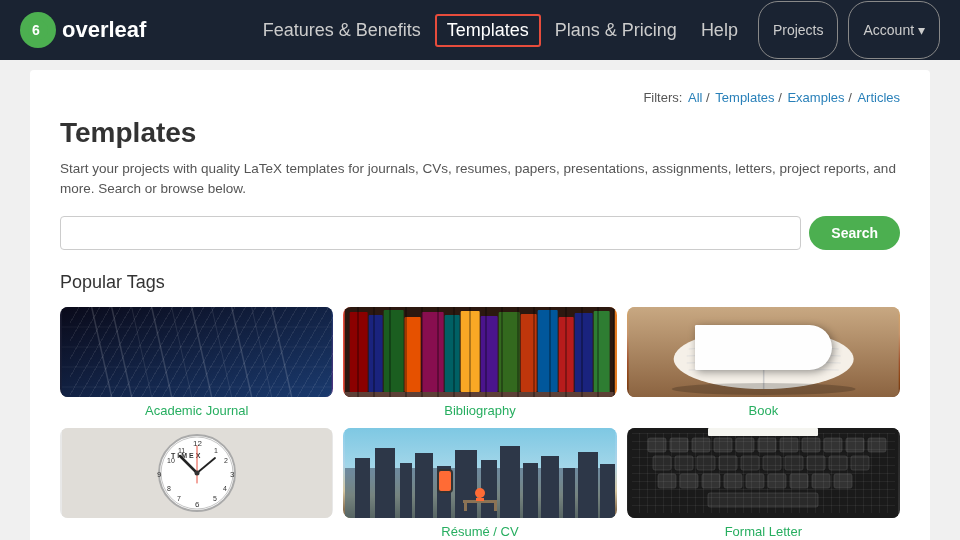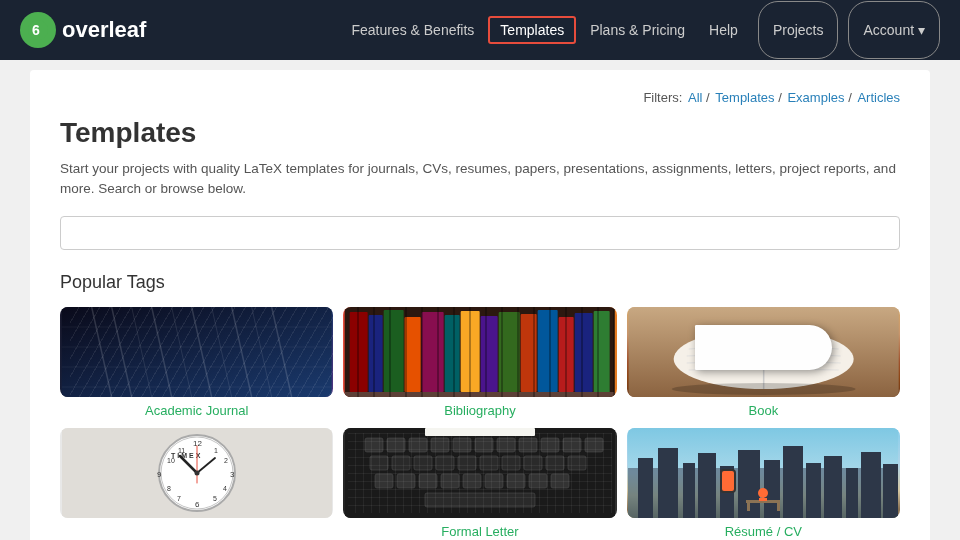--- a/index.html
+++ b/index.html
@@ -26,21 +26,21 @@
       margin-right: 6px;
       font-size: 20px; color: white; font-weight: bold;
     }
     .logo-text {
       color: white; font-size: 22px; font-weight: bold;
     }
     .navbar-links {
       display: flex; align-items: center; gap: 4px;
     }
     .nav-link {
-      color: #ccc; font-size: 14px; padding: 6px 10px; cursor: pointer; white-space: nowrap;
+      color: #ccc; font-size: 18px; padding: 6px 10px; cursor: pointer; white-space: nowrap;
       text-decoration: none;
     }
     .nav-link-active {
       color: white;
       border: 2px solid #e74c3c;
       border-radius: 3px;
       padding: 4px 10px;
     }
     .nav-btn {
       border: 1.5px solid #888; border-radius: 20px;
@@ -226,20 +226,21 @@
     <a>Examples</a>
     <span class="filter-sep"> / </span>
     <a>Articles</a>
   </div>
 
   <h1 class="page-title">Templates</h1>
   <p class="page-desc">Start your projects with quality LaTeX templates for journals, CVs, resumes, papers, presentations, assignments, letters, project reports, and more. Search or browse below.</p>
 
   <div class="search-row">
     <input class="search-input" type="text" placeholder="" style="">
+    <button class="search-btn">Search</button>
   </div>
 
   <h2 class="section-title">Popular Tags</h2>
 
   <div class="tags-grid">
 
     <div class="tag-card">
       <div class="tag-img img-academic">
         <svg width="100%" height="90" viewBox="0 0 270 90" xmlns="http://www.w3.org/2000/svg">
           <defs>
@@ -354,66 +355,20 @@
 
           <line x1="135" y1="45" x2="153" y2="30" stroke="#222" stroke-width="1.8" stroke-linecap="round"></line>
 
           <line x1="135" y1="55" x2="135" y2="18" stroke="#e74c3c" stroke-width="1" stroke-linecap="round"></line>
           <circle cx="135" cy="45" r="2.5" fill="#333"></circle>
         </svg>
       </div>
     </div>
 
     <div class="tag-card">
-      <div class="tag-img img-formal">
-        <svg width="270" height="90" viewBox="0 0 270 90" xmlns="http://www.w3.org/2000/svg">
-          <rect width="270" height="90" fill="#1a1a1a"></rect>
-
-          <rect x="20" y="10" width="18" height="14" fill="#333" rx="2" stroke="#555" stroke-width="0.5"></rect>
-          <rect x="42" y="10" width="18" height="14" fill="#333" rx="2" stroke="#555" stroke-width="0.5"></rect>
-          <rect x="64" y="10" width="18" height="14" fill="#333" rx="2" stroke="#555" stroke-width="0.5"></rect>
-          <rect x="86" y="10" width="18" height="14" fill="#333" rx="2" stroke="#555" stroke-width="0.5"></rect>
-          <rect x="108" y="10" width="18" height="14" fill="#333" rx="2" stroke="#555" stroke-width="0.5"></rect>
-          <rect x="130" y="10" width="18" height="14" fill="#333" rx="2" stroke="#555" stroke-width="0.5"></rect>
-          <rect x="152" y="10" width="18" height="14" fill="#333" rx="2" stroke="#555" stroke-width="0.5"></rect>
-          <rect x="174" y="10" width="18" height="14" fill="#333" rx="2" stroke="#555" stroke-width="0.5"></rect>
-          <rect x="196" y="10" width="18" height="14" fill="#333" rx="2" stroke="#555" stroke-width="0.5"></rect>
-          <rect x="218" y="10" width="18" height="14" fill="#333" rx="2" stroke="#555" stroke-width="0.5"></rect>
-          <rect x="240" y="10" width="18" height="14" fill="#333" rx="2" stroke="#555" stroke-width="0.5"></rect>
-
-          <rect x="25" y="28" width="18" height="14" fill="#2a2a2a" rx="2" stroke="#555" stroke-width="0.5"></rect>
-          <rect x="47" y="28" width="18" height="14" fill="#2a2a2a" rx="2" stroke="#555" stroke-width="0.5"></rect>
-          <rect x="69" y="28" width="18" height="14" fill="#2a2a2a" rx="2" stroke="#555" stroke-width="0.5"></rect>
-          <rect x="91" y="28" width="18" height="14" fill="#2a2a2a" rx="2" stroke="#555" stroke-width="0.5"></rect>
-          <rect x="113" y="28" width="18" height="14" fill="#2a2a2a" rx="2" stroke="#555" stroke-width="0.5"></rect>
-          <rect x="135" y="28" width="18" height="14" fill="#2a2a2a" rx="2" stroke="#555" stroke-width="0.5"></rect>
-          <rect x="157" y="28" width="18" height="14" fill="#2a2a2a" rx="2" stroke="#555" stroke-width="0.5"></rect>
-          <rect x="179" y="28" width="18" height="14" fill="#2a2a2a" rx="2" stroke="#555" stroke-width="0.5"></rect>
-          <rect x="201" y="28" width="18" height="14" fill="#2a2a2a" rx="2" stroke="#555" stroke-width="0.5"></rect>
-          <rect x="223" y="28" width="18" height="14" fill="#2a2a2a" rx="2" stroke="#555" stroke-width="0.5"></rect>
-
-          <rect x="30" y="46" width="18" height="14" fill="#333" rx="2" stroke="#555" stroke-width="0.5"></rect>
-          <rect x="52" y="46" width="18" height="14" fill="#333" rx="2" stroke="#555" stroke-width="0.5"></rect>
-          <rect x="74" y="46" width="18" height="14" fill="#333" rx="2" stroke="#555" stroke-width="0.5"></rect>
-          <rect x="96" y="46" width="18" height="14" fill="#333" rx="2" stroke="#555" stroke-width="0.5"></rect>
-          <rect x="118" y="46" width="18" height="14" fill="#333" rx="2" stroke="#555" stroke-width="0.5"></rect>
-          <rect x="140" y="46" width="18" height="14" fill="#333" rx="2" stroke="#555" stroke-width="0.5"></rect>
-          <rect x="162" y="46" width="18" height="14" fill="#333" rx="2" stroke="#555" stroke-width="0.5"></rect>
-          <rect x="184" y="46" width="18" height="14" fill="#333" rx="2" stroke="#555" stroke-width="0.5"></rect>
-          <rect x="206" y="46" width="18" height="14" fill="#333" rx="2" stroke="#555" stroke-width="0.5"></rect>
-
-          <rect x="80" y="65" width="110" height="14" fill="#2a2a2a" rx="2" stroke="#555" stroke-width="0.5"></rect>
-
-          <rect x="80" y="0" width="110" height="8" fill="#f5f5f0" rx="1"></rect>
-        </svg>
-      </div>
-      <div class="tag-label">Formal Letter</div>
-    </div>
-
-    <div class="tag-card">
       <div class="tag-img img-resume">
         <svg width="270" height="90" viewBox="0 0 270 90" xmlns="http://www.w3.org/2000/svg">
           <defs>
             <linearGradient id="skygrad" x1="0%" y1="0%" x2="0%" y2="100%">
               <stop offset="0%" style="stop-color:#7ec8e3"></stop>
               <stop offset="50%" style="stop-color:#a8d8ea"></stop>
               <stop offset="75%" style="stop-color:#b8c9a3"></stop>
               <stop offset="100%" style="stop-color:#6b7c5e"></stop>
             </linearGradient>
           </defs>
@@ -438,14 +393,60 @@
           <rect x="119" y="75" width="3" height="8" fill="#8b7355"></rect>
           <rect x="149" y="75" width="3" height="8" fill="#8b7355"></rect>
 
           <circle cx="135" cy="65" r="5" fill="#ff6b35"></circle>
           <rect x="131" y="70" width="8" height="3" fill="#ff6b35"></rect>
         </svg>
       </div>
       <div class="tag-label">Résumé / CV</div>
     </div>
 
+    <div class="tag-card">
+      <div class="tag-img img-formal">
+        <svg width="270" height="90" viewBox="0 0 270 90" xmlns="http://www.w3.org/2000/svg">
+          <rect width="270" height="90" fill="#1a1a1a"></rect>
+
+          <rect x="20" y="10" width="18" height="14" fill="#333" rx="2" stroke="#555" stroke-width="0.5"></rect>
+          <rect x="42" y="10" width="18" height="14" fill="#333" rx="2" stroke="#555" stroke-width="0.5"></rect>
+          <rect x="64" y="10" width="18" height="14" fill="#333" rx="2" stroke="#555" stroke-width="0.5"></rect>
+          <rect x="86" y="10" width="18" height="14" fill="#333" rx="2" stroke="#555" stroke-width="0.5"></rect>
+          <rect x="108" y="10" width="18" height="14" fill="#333" rx="2" stroke="#555" stroke-width="0.5"></rect>
+          <rect x="130" y="10" width="18" height="14" fill="#333" rx="2" stroke="#555" stroke-width="0.5"></rect>
+          <rect x="152" y="10" width="18" height="14" fill="#333" rx="2" stroke="#555" stroke-width="0.5"></rect>
+          <rect x="174" y="10" width="18" height="14" fill="#333" rx="2" stroke="#555" stroke-width="0.5"></rect>
+          <rect x="196" y="10" width="18" height="14" fill="#333" rx="2" stroke="#555" stroke-width="0.5"></rect>
+          <rect x="218" y="10" width="18" height="14" fill="#333" rx="2" stroke="#555" stroke-width="0.5"></rect>
+          <rect x="240" y="10" width="18" height="14" fill="#333" rx="2" stroke="#555" stroke-width="0.5"></rect>
+
+          <rect x="25" y="28" width="18" height="14" fill="#2a2a2a" rx="2" stroke="#555" stroke-width="0.5"></rect>
+          <rect x="47" y="28" width="18" height="14" fill="#2a2a2a" rx="2" stroke="#555" stroke-width="0.5"></rect>
+          <rect x="69" y="28" width="18" height="14" fill="#2a2a2a" rx="2" stroke="#555" stroke-width="0.5"></rect>
+          <rect x="91" y="28" width="18" height="14" fill="#2a2a2a" rx="2" stroke="#555" stroke-width="0.5"></rect>
+          <rect x="113" y="28" width="18" height="14" fill="#2a2a2a" rx="2" stroke="#555" stroke-width="0.5"></rect>
+          <rect x="135" y="28" width="18" height="14" fill="#2a2a2a" rx="2" stroke="#555" stroke-width="0.5"></rect>
+          <rect x="157" y="28" width="18" height="14" fill="#2a2a2a" rx="2" stroke="#555" stroke-width="0.5"></rect>
+          <rect x="179" y="28" width="18" height="14" fill="#2a2a2a" rx="2" stroke="#555" stroke-width="0.5"></rect>
+          <rect x="201" y="28" width="18" height="14" fill="#2a2a2a" rx="2" stroke="#555" stroke-width="0.5"></rect>
+          <rect x="223" y="28" width="18" height="14" fill="#2a2a2a" rx="2" stroke="#555" stroke-width="0.5"></rect>
+
+          <rect x="30" y="46" width="18" height="14" fill="#333" rx="2" stroke="#555" stroke-width="0.5"></rect>
+          <rect x="52" y="46" width="18" height="14" fill="#333" rx="2" stroke="#555" stroke-width="0.5"></rect>
+          <rect x="74" y="46" width="18" height="14" fill="#333" rx="2" stroke="#555" stroke-width="0.5"></rect>
+          <rect x="96" y="46" width="18" height="14" fill="#333" rx="2" stroke="#555" stroke-width="0.5"></rect>
+          <rect x="118" y="46" width="18" height="14" fill="#333" rx="2" stroke="#555" stroke-width="0.5"></rect>
+          <rect x="140" y="46" width="18" height="14" fill="#333" rx="2" stroke="#555" stroke-width="0.5"></rect>
+          <rect x="162" y="46" width="18" height="14" fill="#333" rx="2" stroke="#555" stroke-width="0.5"></rect>
+          <rect x="184" y="46" width="18" height="14" fill="#333" rx="2" stroke="#555" stroke-width="0.5"></rect>
+          <rect x="206" y="46" width="18" height="14" fill="#333" rx="2" stroke="#555" stroke-width="0.5"></rect>
+
+          <rect x="80" y="65" width="110" height="14" fill="#2a2a2a" rx="2" stroke="#555" stroke-width="0.5"></rect>
+
+          <rect x="80" y="0" width="110" height="8" fill="#f5f5f0" rx="1"></rect>
+        </svg>
+      </div>
+      <div class="tag-label">Formal Letter</div>
+    </div>
+
   </div>
 </div>
 
 </body></html>

